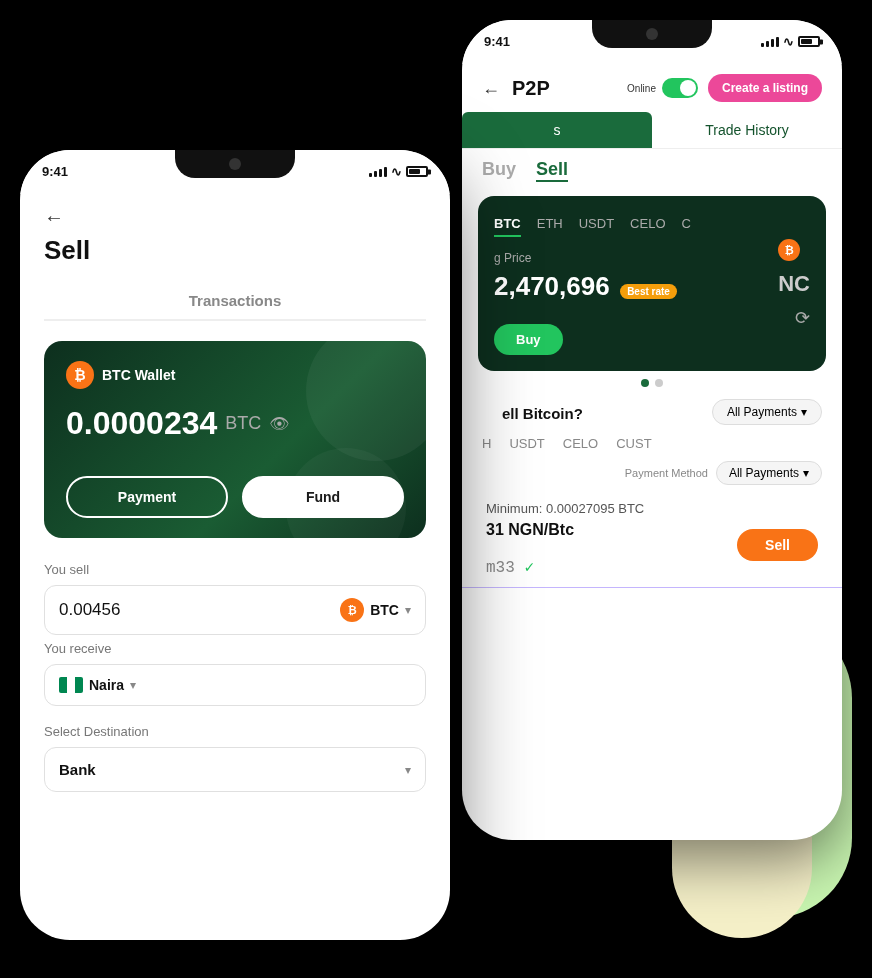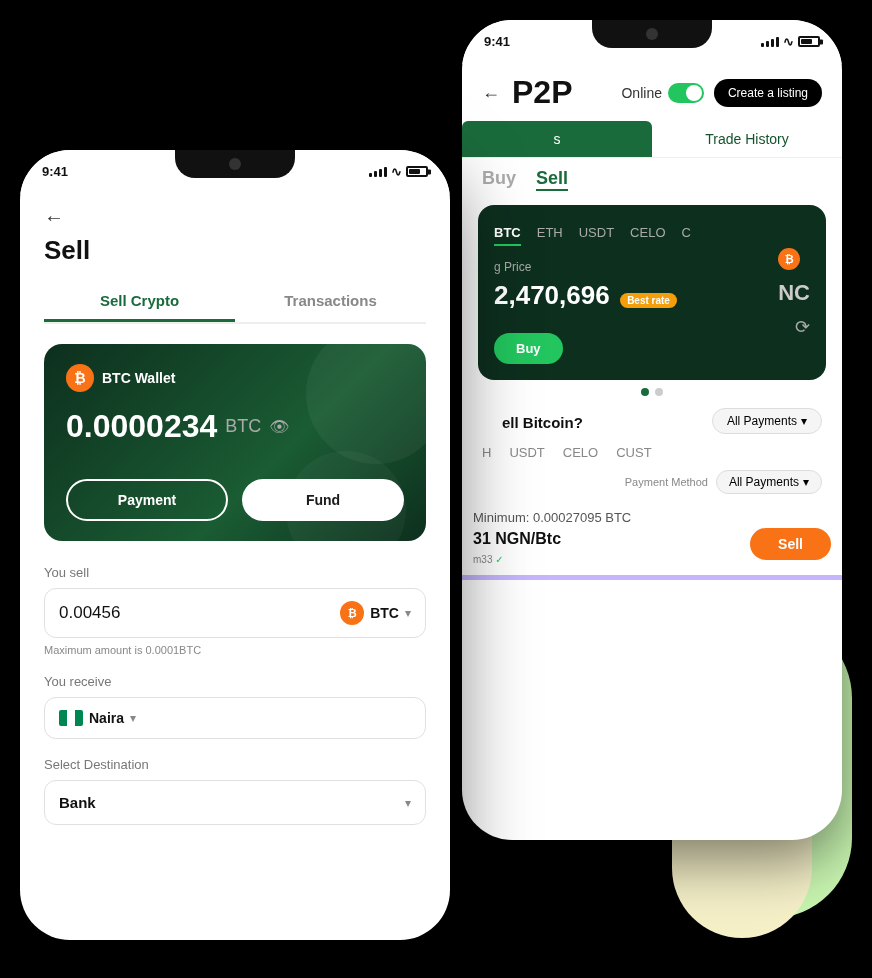--- a/index.html
+++ b/index.html
@@ -50,36 +50,36 @@
     }
 
     .back-header {
       display: flex;
       align-items: center;
       justify-content: space-between;
       padding: 10px 20px 6px;
     }
 
     .back-title {
-      font-size: 32px;
+      font-size: 20px;
       font-weight: 700;
       color: #111;
     }
 
     .back-header-right {
       display: flex;
       align-items: center;
       gap: 10px;
     }
 
     .online-toggle {
       display: flex;
       align-items: center;
       gap: 6px;
-      font-size: 14px;
+      font-size: 10px;
       color: #333;
     }
 
     .toggle-switch {
       width: 36px;
       height: 20px;
       background: #22c55e;
       border-radius: 10px;
       position: relative;
     }
@@ -88,27 +88,27 @@
       width: 16px;
       height: 16px;
       background: #fff;
       border-radius: 50%;
       position: absolute;
       top: 2px;
       right: 2px;
     }
 
     .create-listing-btn {
-      background: #000000;
+      background: #ec4899;
       color: #fff;
       border: none;
       border-radius: 20px;
       padding: 7px 14px;
       font-size: 12px;
-      font-weight: 400;
+      font-weight: 700;
       display: flex;
       align-items: center;
       gap: 4px;
       cursor: pointer;
     }
 
     .back-tabs {
       display: flex;
       border-bottom: 1px solid #eee;
       margin: 4px 0;
@@ -291,22 +291,22 @@
       border-radius: 20px;
       padding: 4px 12px;
       font-size: 12px;
       display: flex;
       align-items: center;
       gap: 4px;
       cursor: pointer;
     }
 
     .listing-row {
-      padding: 10px 11px;
-      border-bottom: 5px solid #c4b5fd;
+      padding: 10px 24px;
+      border-bottom: 1px solid #c4b5fd;
     }
 
     .listing-price {
       font-size: 13px;
       color: #555;
     }
 
     .sell-btn-listing {
       background: #f97316;
       color: #fff;
@@ -314,23 +314,24 @@
       border-radius: 20px;
       padding: 8px 28px;
       font-size: 14px;
       font-weight: 700;
       cursor: pointer;
       float: right;
       margin-top: -8px;
     }
 
     .seller-info {
-      font-size: 10px;
+      font-size: 16px;
       color: #888;
-      margin-top: 6px;
+      margin-top: 18px;
+      font-family: Liberation Mono, monospace;
     }
 
     
     .phone-front {
       position: absolute;
       top: 150px;
       left: 20px;
       width: 430px;
       height: 790px;
       background: #fff;
@@ -886,23 +887,20 @@
       </div>
     </div>
 
     <div class="front-content">
 
       <div class="back-arrow">←</div>
 
       <div class="page-title">Sell</div>
 
       <div class="tabs-row">
-        <div class="tab-item active">
-          <span>Sell Crypto</span>
-        </div>
         <div class="tab-item">
           <span>Transactions</span>
         </div>
       </div>
 
       <div class="wallet-card">
         <div class="wallet-card-decoration"></div>
         <div class="wallet-card-decoration2"></div>
 
         <div class="wallet-header">
@@ -927,21 +925,20 @@
       <div>
         <div class="field-label">You sell</div>
         <div class="input-row">
           <span class="input-value">0.00456</span>
           <div class="currency-selector">
             <div class="currency-icon">₿</div>
             <span class="currency-name">BTC</span>
             <span class="chevron">▾</span>
           </div>
         </div>
-        <div class="max-note">Maximum amount is 0.0001BTC</div>
       </div>
 
       <div>
         <div class="field-label">You receive</div>
         <div class="input-row">
           <div class="currency-selector">
             <div class="naira-flag">
               <div class="naira-flag-left"></div>
               <div class="naira-flag-mid"></div>
               <div class="naira-flag-right"></div>

